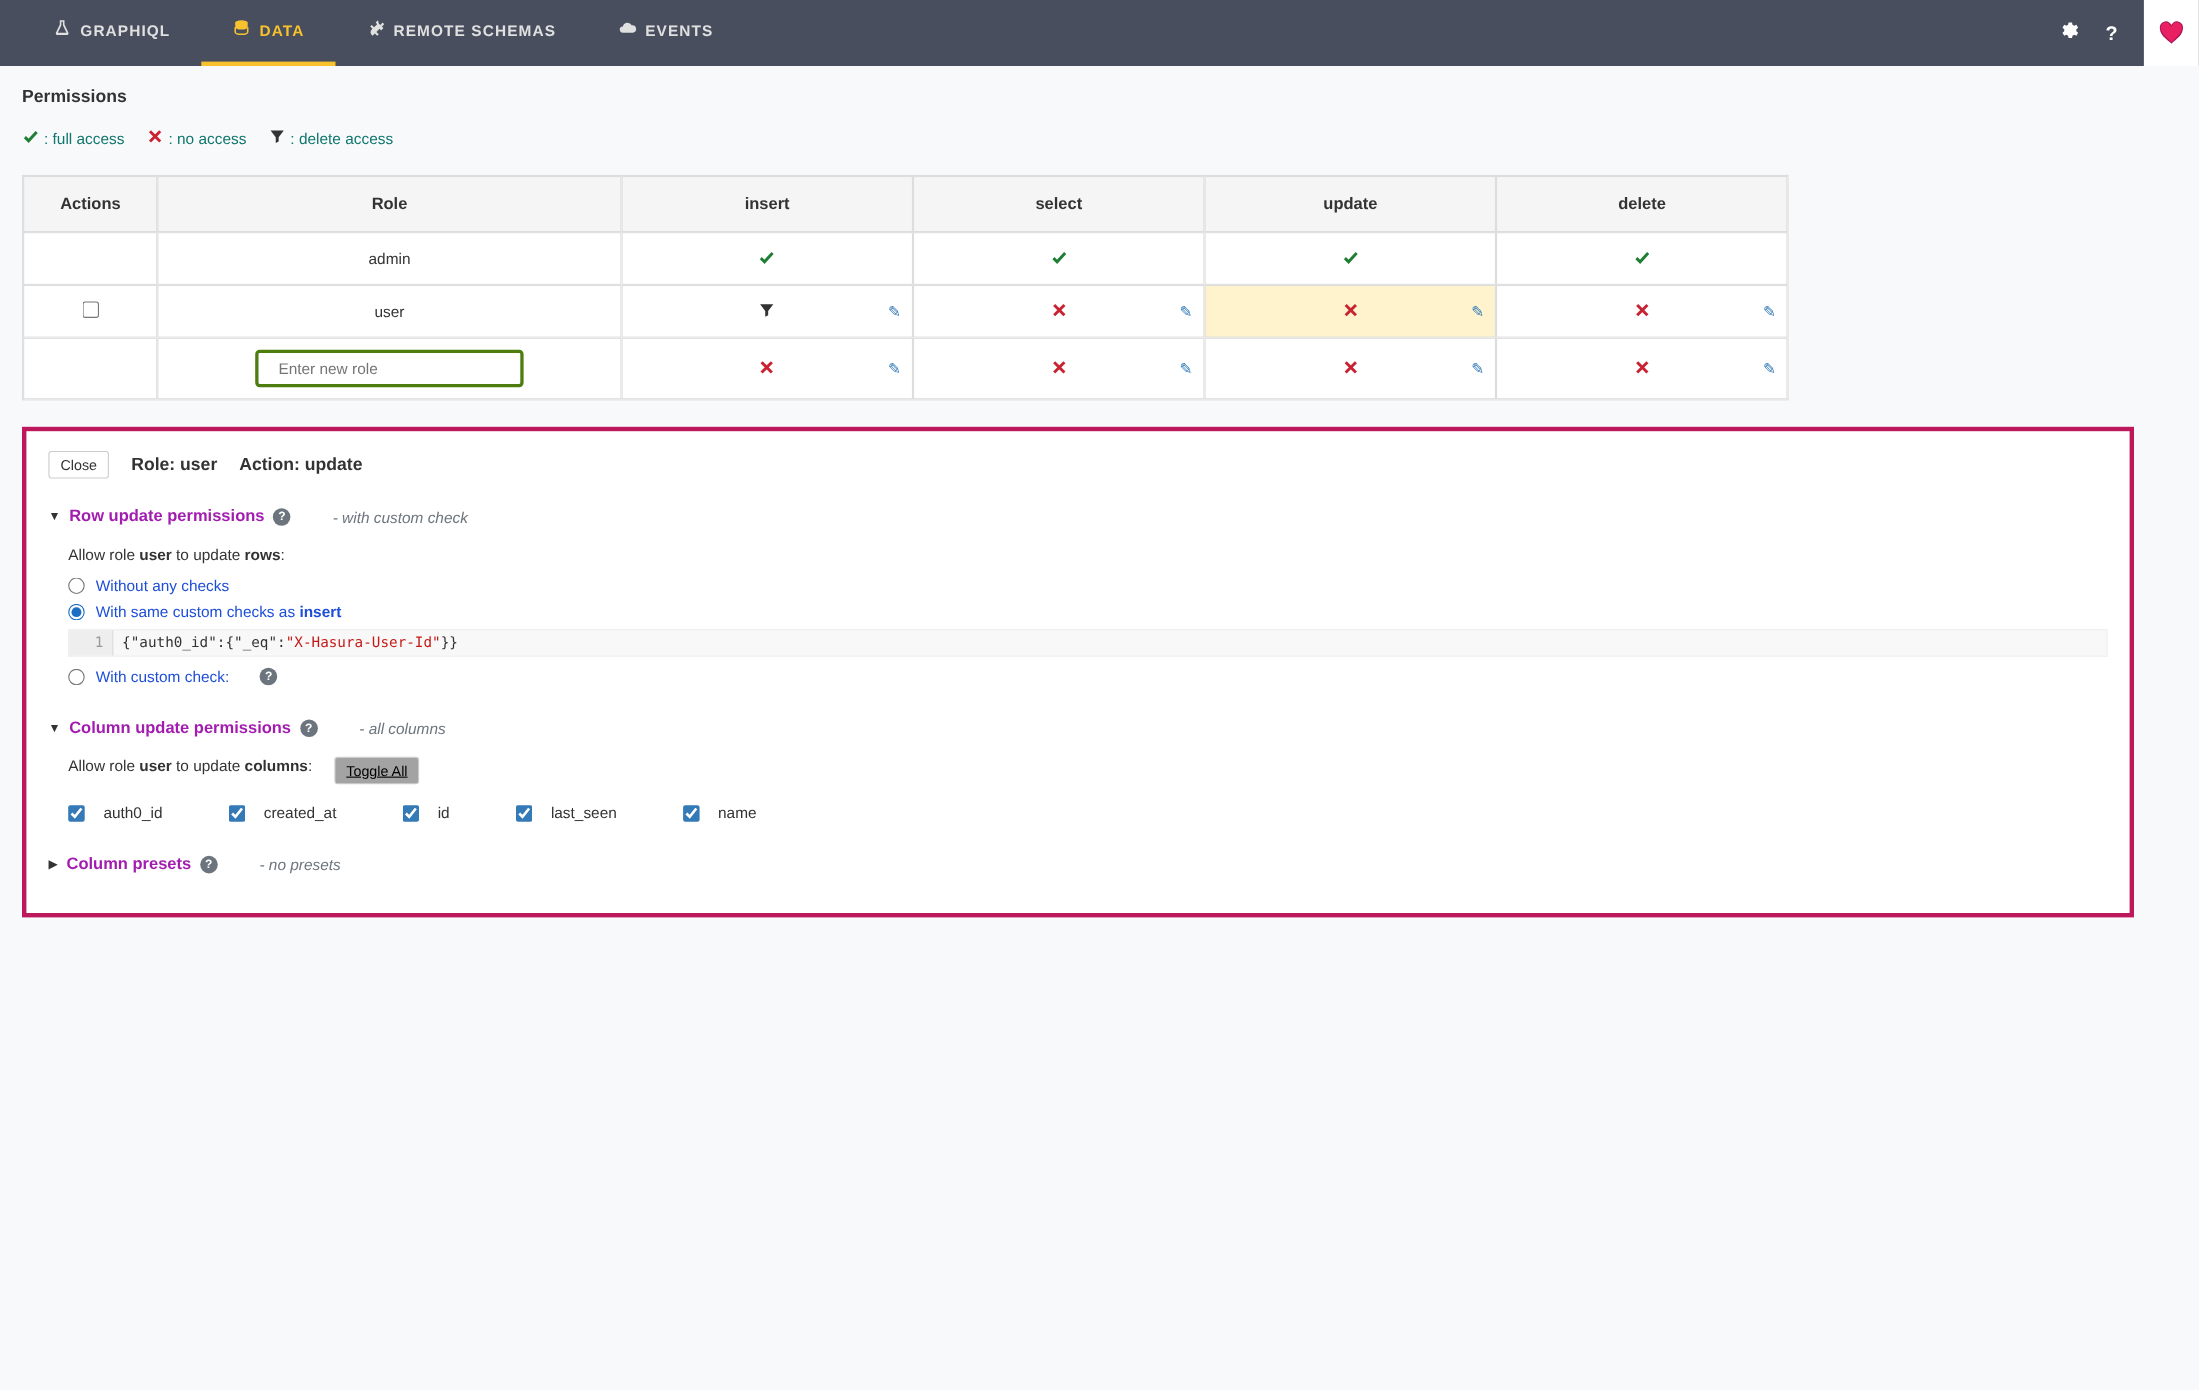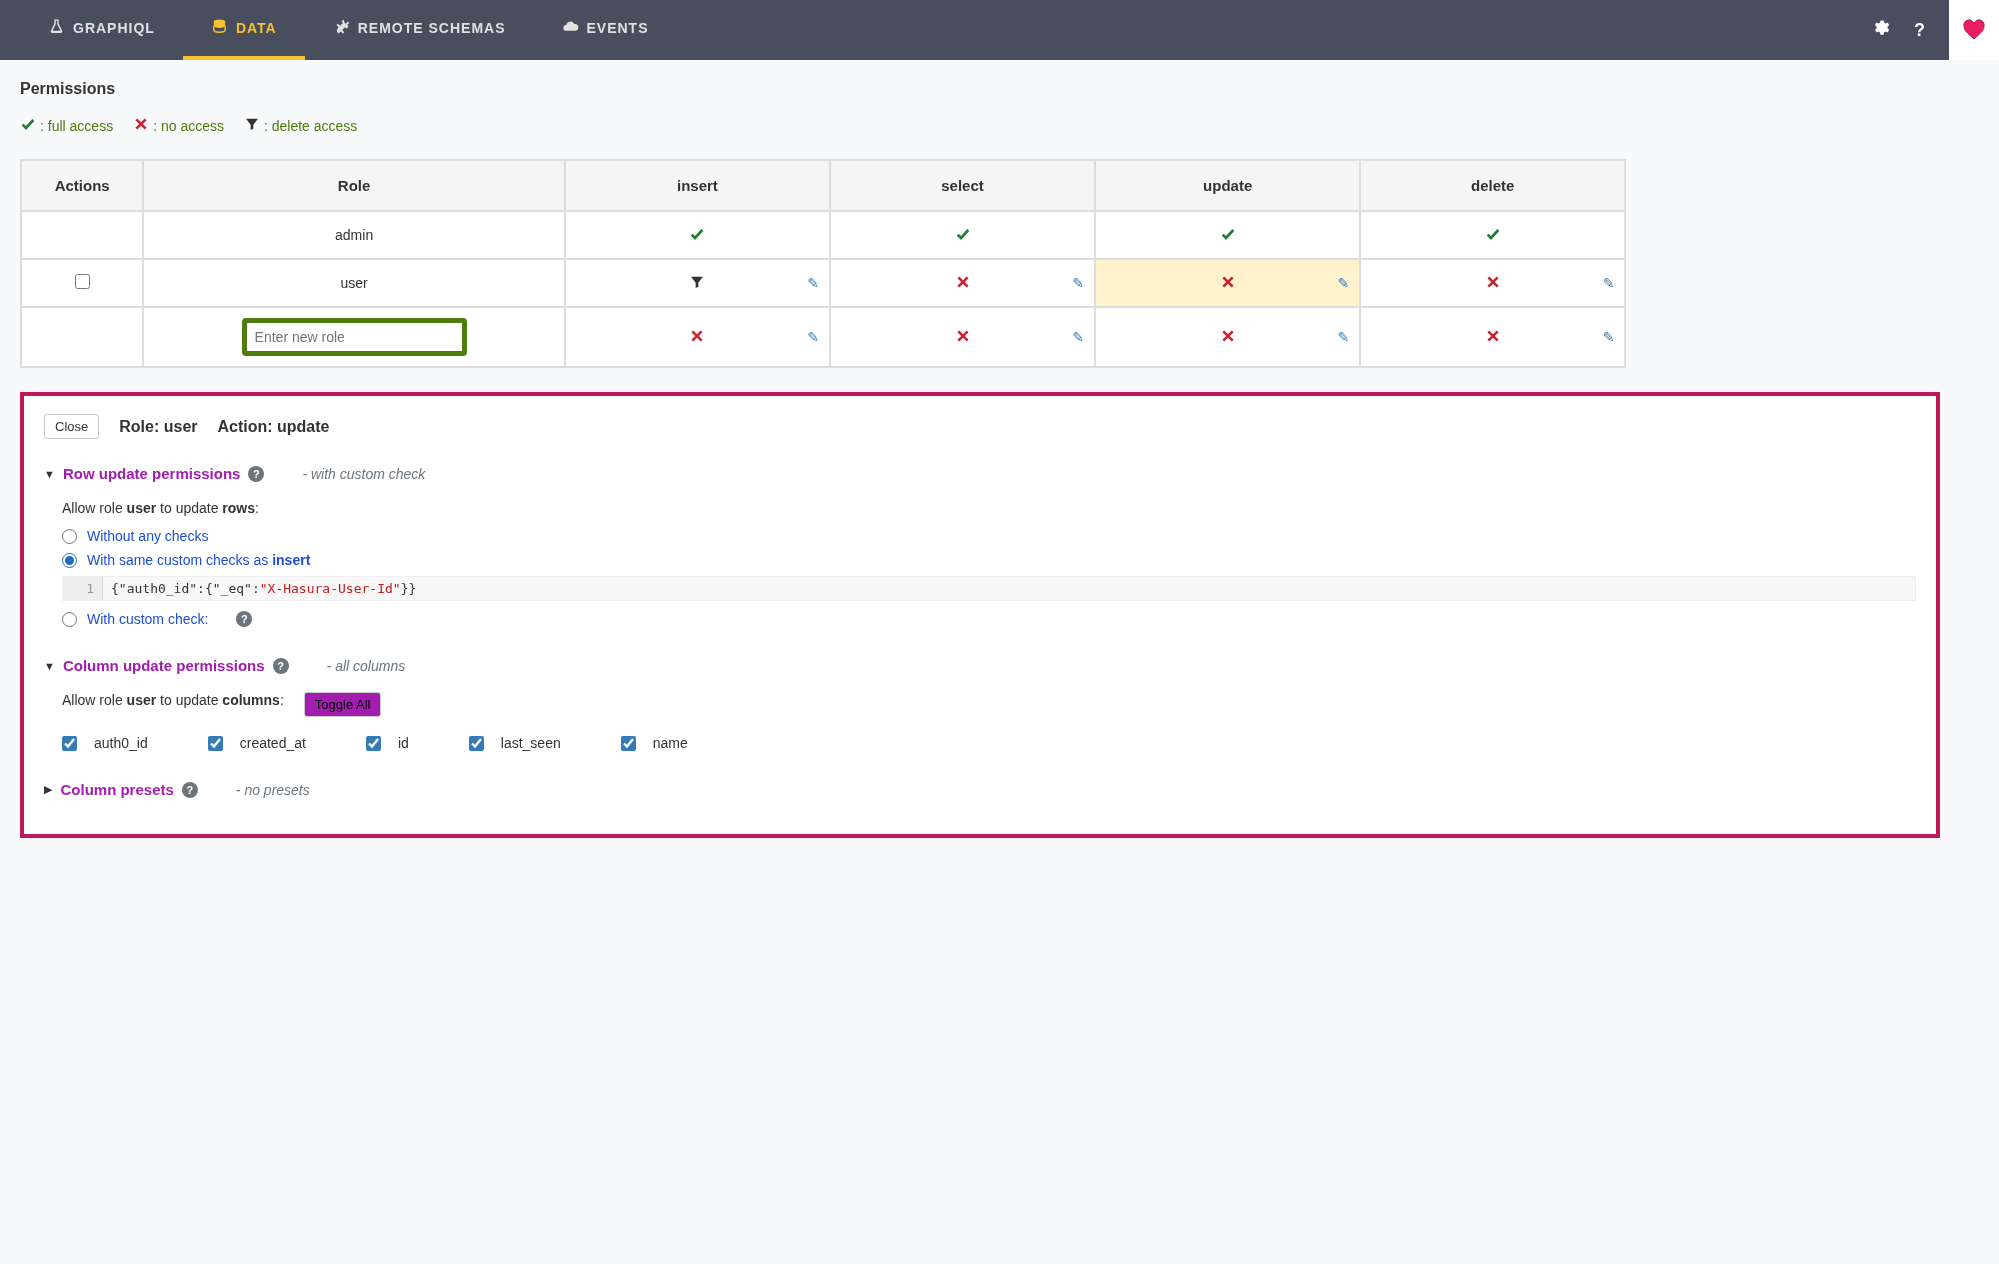--- a/index.html
+++ b/index.html
@@ -14,36 +14,36 @@
 .nav-right { display: flex; align-items: center; gap: 24px; }
 .nav-icon { color: #fff; font-size: 18px; cursor: pointer; }
 .heart-box { background: #fff; width: 50px; height: 60px; display: flex; align-items: center; justify-content: center; margin-right: -20px; }
 .pixel-heart { width: 24px; height: 24px; }
 
 
 .content { padding: 20px; }
 h4.section-title { font-size: 16px; font-weight: 700; color: #333; margin-bottom: 18px; }
 
 
-.legend { display: flex; gap: 20px; align-items: center; margin-bottom: 24px; color: #4d7c0f; font-size: 14px; }
+.legend { display: flex; gap: 20px; align-items: center; margin-bottom: 24px; color: #0f766e; font-size: 14px; }
 .legend-item { display: flex; align-items: center; gap: 4px; }
 .icon-check { color: #1e7e34; }
 .icon-cross { color: #c82333; }
 .icon-filter { color: #333; }
 
 
 .perm-table { border-collapse: separate; border-spacing: 0; width: 82%; border: 1px solid #ddd; margin-bottom: 24px; background: #fff; }
 .perm-table th { background: #f5f5f5; font-weight: 700; font-size: 15px; padding: 16px; border: 1px solid #ddd; text-align: center; }
 .perm-table td { padding: 10px; border: 1px solid #ddd; text-align: center; position: relative; height: 48px; background: #fff; }
 .perm-table td.highlighted { background: #fff3cd; }
 .perm-table .actions-col { width: 90px; }
 .perm-table .role-col { width: 310px; }
 .perm-table .perm-col { width: 195px; }
 .edit-pencil { position: absolute; right: 10px; top: 50%; transform: translateY(-50%); color: #337ab7; cursor: pointer; font-size: 14px; }
-.new-role-input { width: 225px; padding: 6px 8px; border: 5px solid #4d7c0f; border-radius: 4px; font-size: 14px; }
+.new-role-input { width: 244px; padding: 6px 18px; border: 3px solid #4d7c0f; border-radius: 4px; font-size: 14px; }
 .checkbox-actions { width: 15px; height: 15px; }
 
 
 .edit-panel { border: 4px solid #be185d; background: #fff; padding: 18px 20px; width: 98%; }
 .edit-header { display: flex; align-items: center; gap: 20px; margin-bottom: 26px; }
 .close-btn { padding: 4px 10px; border: 1px solid #ccc; background: #fff; border-radius: 3px; cursor: pointer; font-size: 13px; color: #333; }
 .edit-header h5 { font-size: 16px; font-weight: 700; color: #333; }
 
 .subsection { margin-bottom: 30px; }
 .sub-header { display: flex; align-items: center; gap: 8px; cursor: pointer; margin-bottom: 18px; }
@@ -61,21 +61,21 @@
 .radio-row label { font-size: 14px; color: #1d4ed8; }
 .radio-row .help-circle { margin-left: 18px; }
 
 .code-block { background: #f8f8f8; border: 1px solid #eee; margin: 6px 0 10px 0; display: flex; font-family: "SFMono-Regular", Consolas, Menlo, monospace; font-size: 13px; }
 .gutter { width: 40px; text-align: right; padding: 4px 8px; color: #999; background: #eee; border-right: 1px solid #ddd; }
 .code { padding: 4px 8px; white-space: pre; }
 .tok-key { color: #333; }
 .tok-str { color: #c41a16; }
 
 .col-row { display: flex; gap: 20px; }
-.toggle-btn { padding: 4px 10px; border: 1px solid #ccc; background: #a21caf; border-radius: 3px; cursor: pointer; font-size: 13px; }
+.toggle-btn { padding: 4px 10px; border: 1px solid #ccc; background: #a3a3a3; border-radius: 3px; cursor: pointer; font-size: 13px; text-decoration: underline; }
 .columns-list { display: flex; gap: 60px; margin-top: 18px; }
 .col-check { display: flex; align-items: center; gap: 17px; }
 .col-check input[type="checkbox"] { width: 15px; height: 15px; accent-color: #337ab7; }
 
 svg.ico { width: 16px; height: 16px; }
 </style>
 </head>
 <body>
 
 <div class="topnav">

